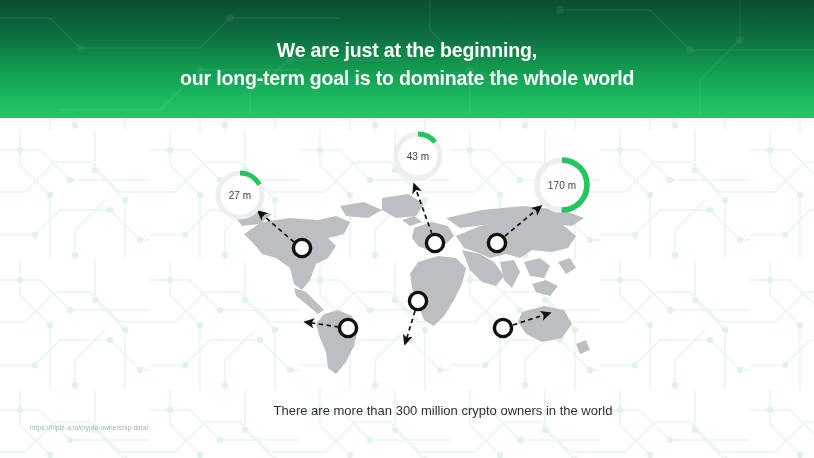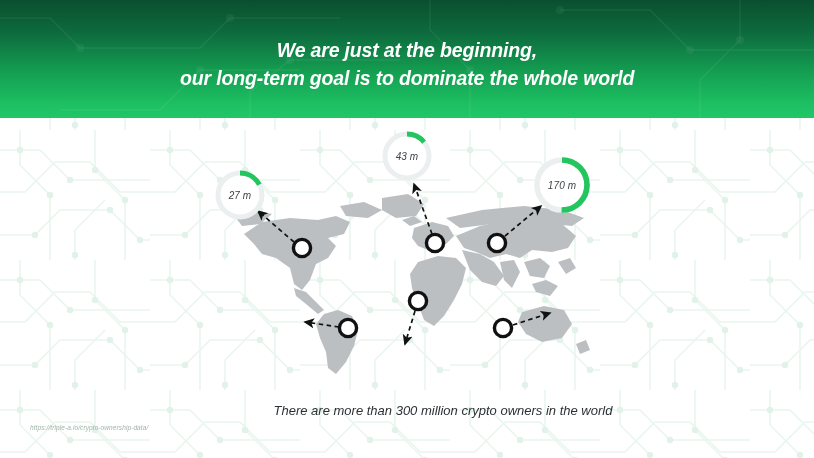--- a/index.html
+++ b/index.html
@@ -3,21 +3,21 @@
 <meta charset="utf-8">
 <style>
   html,body{margin:0;padding:0;}
   body{
     width:814px;height:458px;overflow:hidden;
     background:#ffffff;
     font-family:"Liberation Sans", sans-serif;
     position:relative;
   }
   #slide{
-    position:absolute;inset:0;width:814px;height:458px;overflow:hidden;background:#fdfefd;font-style:italic;
+    position:absolute;inset:0;width:814px;height:458px;overflow:hidden;background:#fdfefd;
   }
 
   
   .circuit-bg{
     position:absolute;left:0;top:0;width:814px;height:458px;
     opacity:1;pointer-events:none;
   }
 
   
   .header{
@@ -211,21 +211,21 @@
   </svg>
 
   <div class="bubble" style="left:213px;top:168px;">
     <svg width="54" height="54" viewBox="0 0 54 54" xmlns="http://www.w3.org/2000/svg">
       <circle cx="27" cy="27" r="22" fill="#ffffff" stroke="#eceff0" stroke-width="5"></circle>
       <circle cx="27" cy="27" r="22" fill="none" stroke="#22c55e" stroke-width="5" stroke-linecap="butt" stroke-dasharray="23.5 138.2" transform="rotate(-90 27 27)"></circle>
     </svg>
     <div class="bubble-label">27 m</div>
   </div>
 
-  <div class="bubble" style="left:380px;top:129px;">
+  <div class="bubble" style="left:391px;top:129px;">
     <svg width="54" height="54" viewBox="0 0 54 54" xmlns="http://www.w3.org/2000/svg">
       <circle cx="27" cy="27" r="22" fill="#ffffff" stroke="#eceff0" stroke-width="5"></circle>
       <circle cx="27" cy="27" r="22" fill="none" stroke="#22c55e" stroke-width="5" stroke-linecap="butt" stroke-dasharray="19.4 138.2" transform="rotate(-90 27 27)"></circle>
     </svg>
     <div class="bubble-label">43 m</div>
   </div>
 
   <div class="bubble wide" style="left:531px;top:154px;">
     <svg width="62" height="62" viewBox="0 0 62 62" xmlns="http://www.w3.org/2000/svg">
       <circle cx="31" cy="31" r="25" fill="#ffffff" stroke="#eceff0" stroke-width="5.6"></circle>

